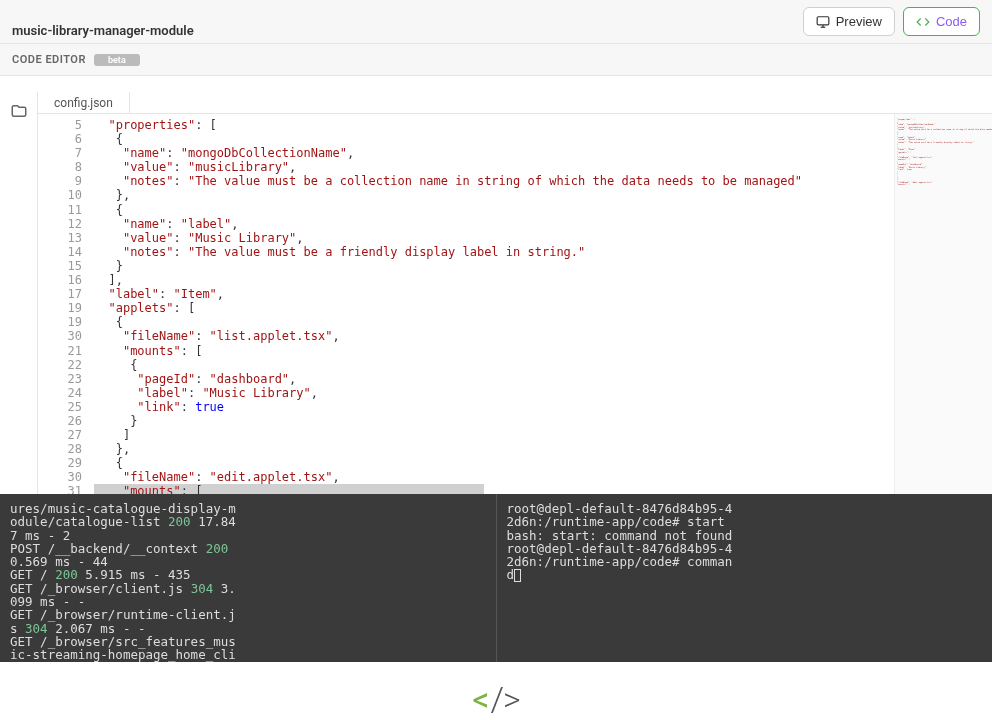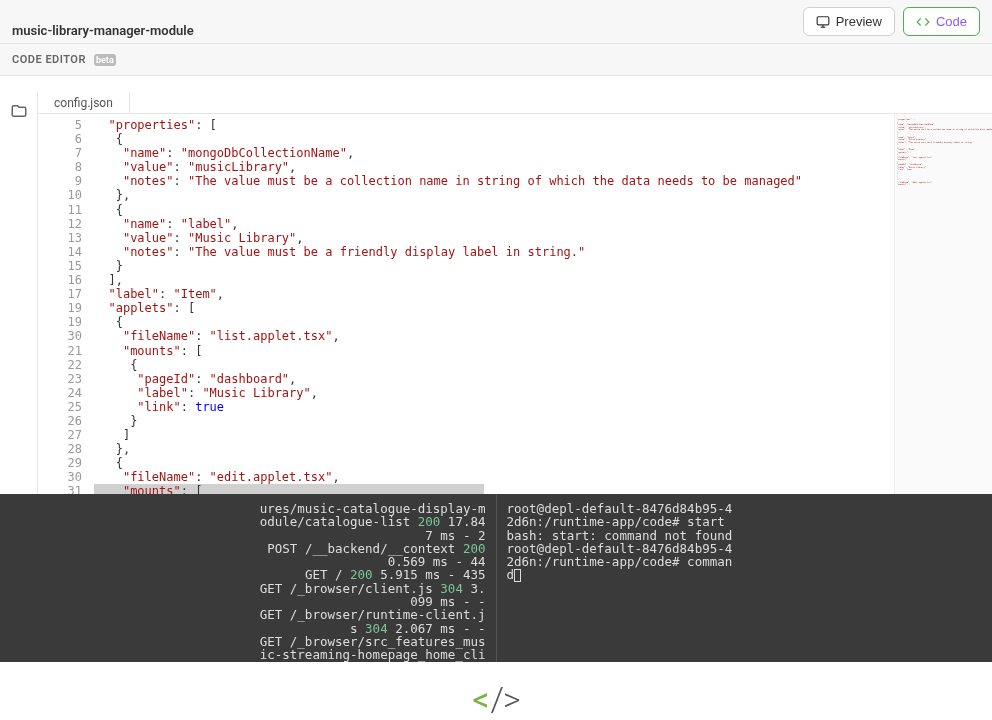--- a/index.html
+++ b/index.html
@@ -7,21 +7,21 @@
 
 .topbar { height: 44px; border-bottom: 1px solid #e5e5e5; display: flex; align-items: center; justify-content: space-between; padding: 0 12px; background: #f7f7f7; }
 .project-title { font-size: 13px; font-weight: 600; color: #333; margin-top: 18px; }
 .topbar-actions { display: flex; gap: 8px; }
 .btn { display: flex; align-items: center; gap: 6px; padding: 6px 12px; border: 1px solid #d0d0d0; border-radius: 6px; background: #fff; font-size: 13px; cursor: pointer; color: #333; }
 .btn-code { border-color: #4caf50; color: #8b5cf6; }
 .btn svg { width: 14px; height: 14px; }
 
 .subheader { height: 32px; background: #f7f7f7; border-bottom: 1px solid #e5e5e5; display: flex; align-items: center; padding: 0 12px; gap: 8px; }
 .subheader-title { font-size: 11px; font-weight: 600; color: #666; letter-spacing: 0.5px; }
-.badge { font-size: 9px; background: #bbb; color: #fff; padding: 1px 2px; border-radius: 3px; font-weight: 600; }
+.badge { font-size: 9px; background: #bbb; color: #fff; padding: 1px 14px; border-radius: 3px; font-weight: 600; }
 
 .workspace { display: flex; height: 402px; margin-top: 16px; }
 .sidebar { width: 38px; border-right: 1px solid #e5e5e5; background: #fff; padding-top: 10px; display: flex; flex-direction: column; align-items: center; }
 .sidebar-icon { width: 18px; height: 18px; color: #666; cursor: pointer; }
 
 .editor-area { flex: 1; display: flex; flex-direction: column; }
 .tabs { height: 22px; display: flex; border-bottom: 1px solid #e5e5e5; }
 .tab { padding: 0 16px; font-size: 12px; color: #555; display: flex; align-items: center; border-right: 1px solid #e5e5e5; background: #fff; cursor: pointer; }
 
 .code-container { flex: 1; display: flex; position: relative; overflow: hidden; }
@@ -33,21 +33,21 @@
 .minimap { width: 98px; background: #fafafa; border-left: 1px solid #eee; font-size: 2px; line-height: 2.5px; padding: 4px 2px; font-family: monospace; overflow: hidden; }
 .mini-line { white-space: nowrap; color: #888; }
 
 .tok-key { color: #a31515; }
 .tok-str { color: #a31515; }
 .tok-punc { color: #333; }
 .tok-bool { color: #0000ff; }
 
 .terminals { display: flex; height: 168px; background: #3a3a3a; color: #ddd; font-family: "SF Mono", Monaco, Consolas, monospace; font-size: 12.5px; line-height: 13.3px; }
 .term { flex: 1; padding: 8px 10px; overflow: hidden; white-space: pre-wrap; word-break: break-all; }
-.term:first-child { border-right: 1px solid #555; text-align: right; }
+.term:first-child { border-right: 1px solid #555; }
 .t-green { color: #7ec699; }
 .t-cursor { display: inline-block; width: 7px; height: 13px; border: 1px solid #ddd; vertical-align: text-bottom; }
 
 .footer { height: 74px; display: flex; align-items: center; justify-content: center; background: #fff; }
 .logo { font-size: 34px; font-weight: 700; color: #1a1a1a; letter-spacing: -1px; display: flex; align-items: center; gap: 2px; }
 .logo-lt { color: #7cb342; font-weight: 400; }
 .logo-gt { color: #555; font-weight: 300; }
 </style>
 </head>
 <body>

